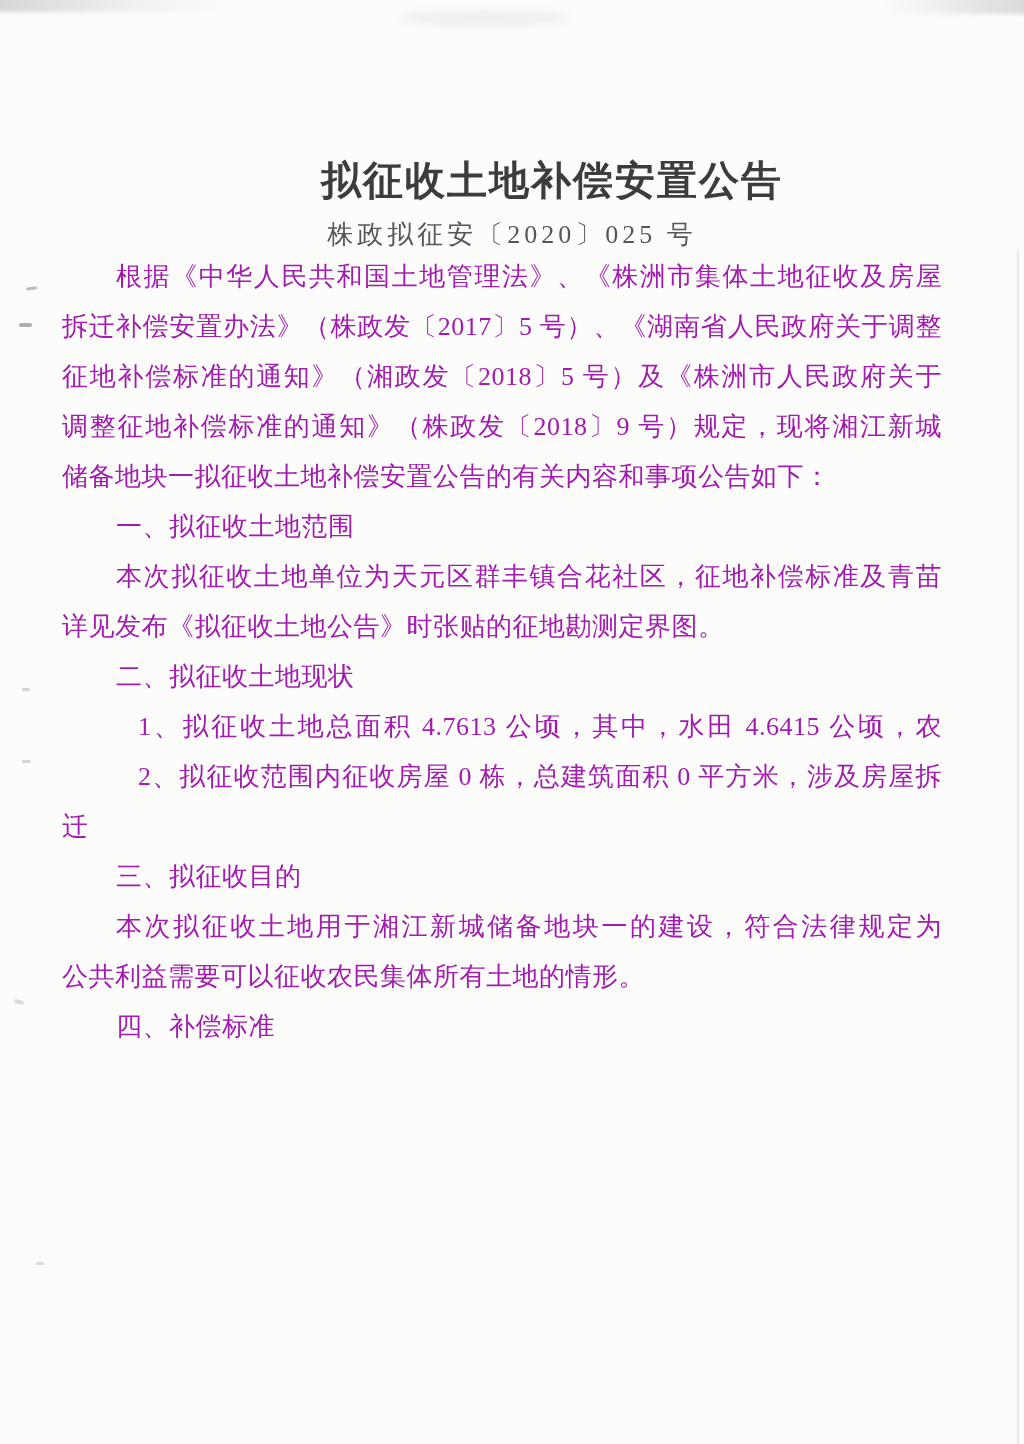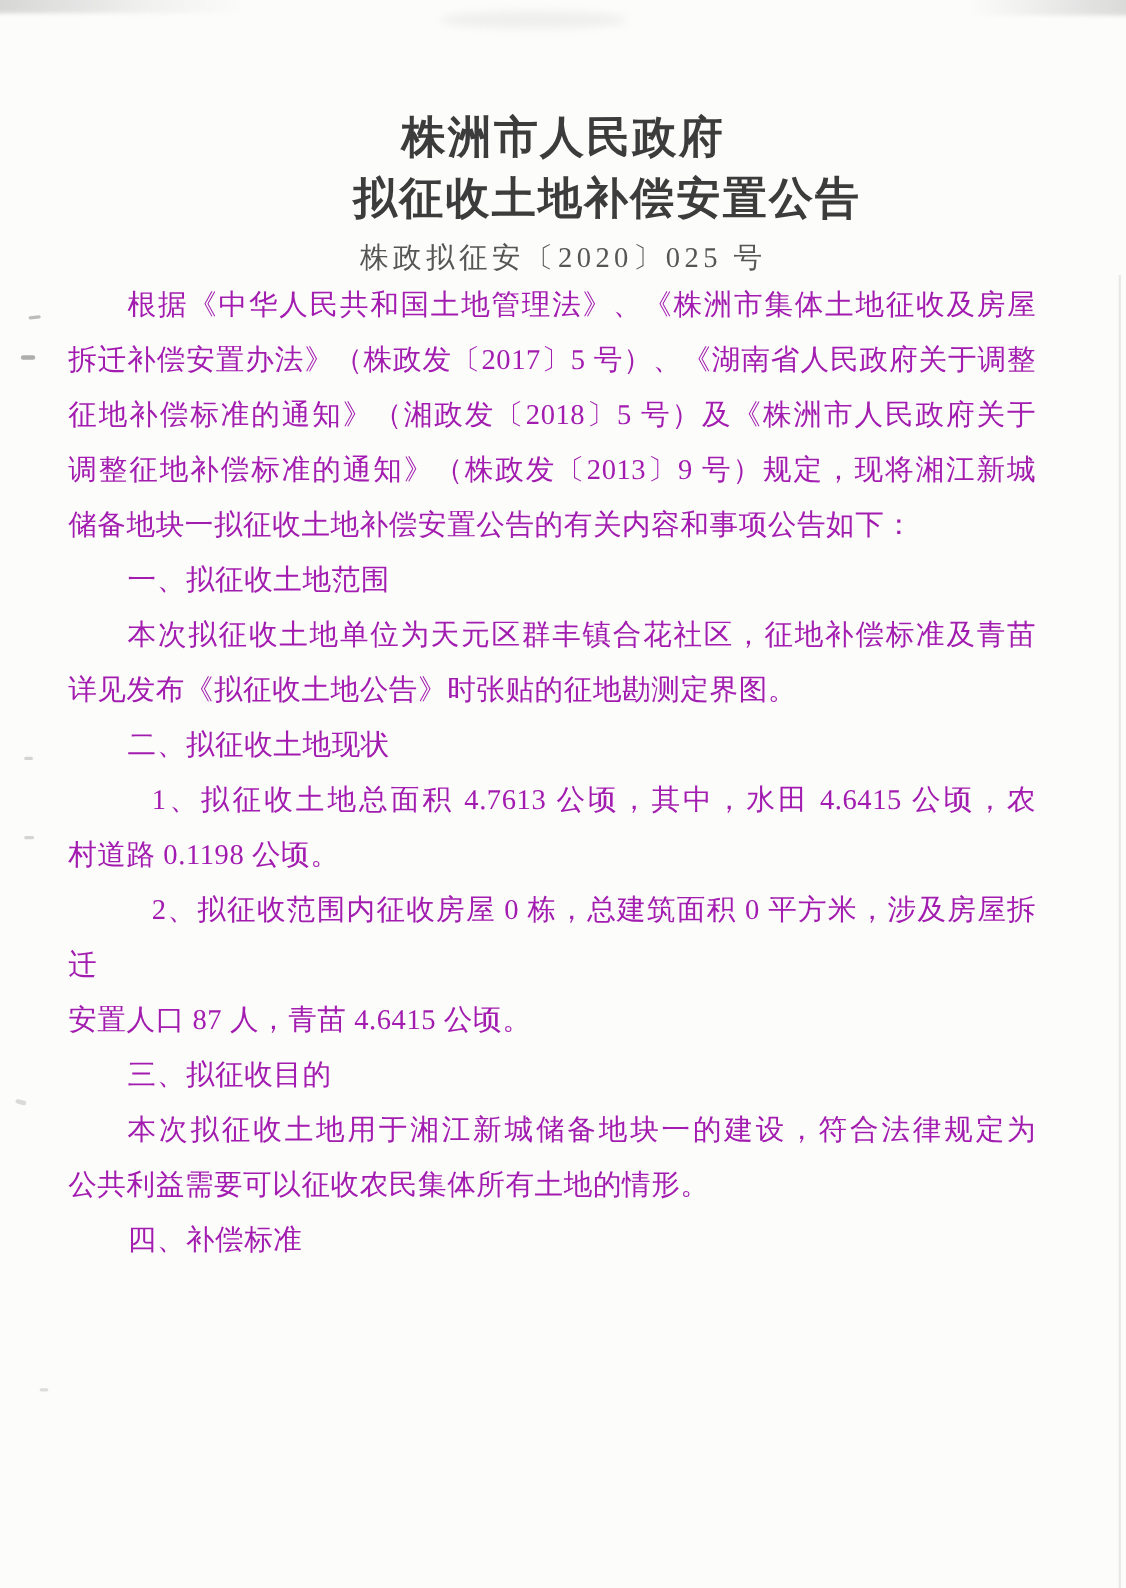--- a/index.html
+++ b/index.html
@@ -66,37 +66,34 @@
   <div class="artifact smudge-tc"></div>
   <div class="artifact smudge-tr"></div>
   <div class="artifact edge-line-r"></div>
   <div class="artifact speck sp1"></div>
   <div class="artifact speck sp2"></div>
   <div class="artifact speck sp3"></div>
   <div class="artifact speck sp4"></div>
   <div class="artifact speck sp5"></div>
   <div class="artifact speck sp6"></div>
 
-  <div class="title-line t1">株洲市人民政府</div>
   <div class="title-line t2">拟征收土地补偿安置公告</div>
   <div class="docnum">株政拟征安〔2020〕025 号</div>
 
   <div class="doc-body">
     <div class="bl just ind">根据《中华人民共和国土地管理法》、《株洲市集体土地征收及房屋</div>
     <div class="bl just">拆迁补偿安置办法》（株政发〔2017〕5 号）、《湖南省人民政府关于调整</div>
     <div class="bl just">征地补偿标准的通知》（湘政发〔2018〕5 号）及《株洲市人民政府关于</div>
-    <div class="bl just">调整征地补偿标准的通知》（株政发〔2013〕9 号）规定，现将湘江新城</div>
+    <div class="bl just">调整征地补偿标准的通知》（株政发〔2018〕9 号）规定，现将湘江新城</div>
     <div class="bl">储备地块一拟征收土地补偿安置公告的有关内容和事项公告如下：</div>
     <div class="bl ind">一、拟征收土地范围</div>
     <div class="bl just ind">本次拟征收土地单位为天元区群丰镇合花社区，征地补偿标准及青苗</div>
     <div class="bl">详见发布《拟征收土地公告》时张贴的征地勘测定界图。</div>
     <div class="bl ind">二、拟征收土地现状</div>
     <div class="bl just ind-num">1、拟征收土地总面积 4.7613 公顷，其中，水田 4.6415 公顷，农</div>
-    <div class="bl">村道路 0.1198 公顷。</div>
     <div class="bl just ind-num">2、拟征收范围内征收房屋 0 栋，总建筑面积 0 平方米，涉及房屋拆迁</div>
-    <div class="bl">安置人口 87 人，青苗 4.6415 公顷。</div>
     <div class="bl ind">三、拟征收目的</div>
     <div class="bl just ind">本次拟征收土地用于湘江新城储备地块一的建设，符合法律规定为</div>
     <div class="bl">公共利益需要可以征收农民集体所有土地的情形。</div>
     <div class="bl ind">四、补偿标准</div>
   </div>
 
 </div>
 
 </body></html>

